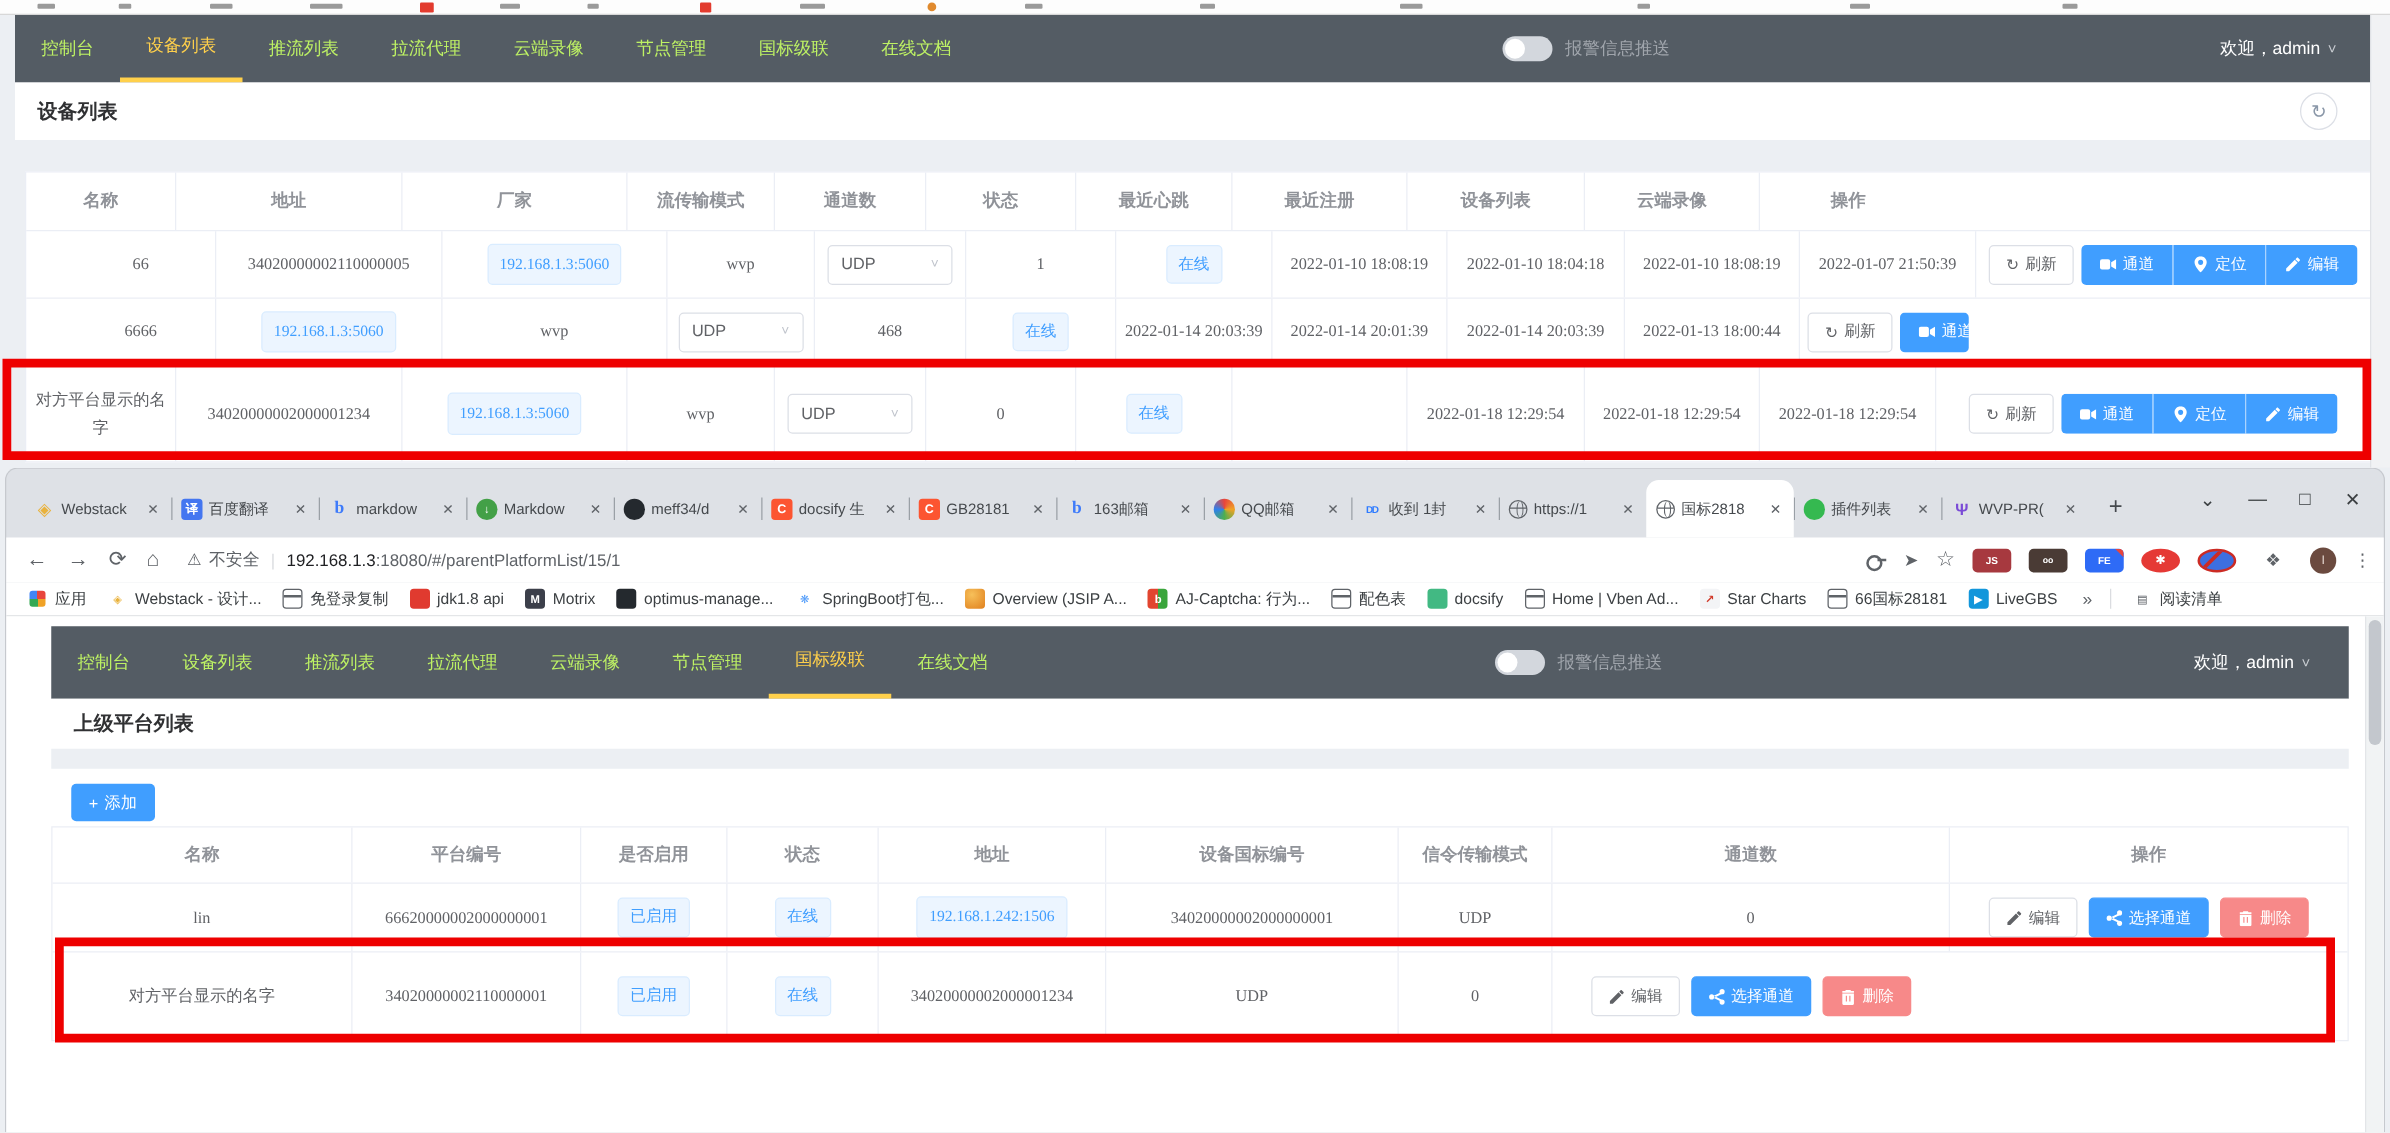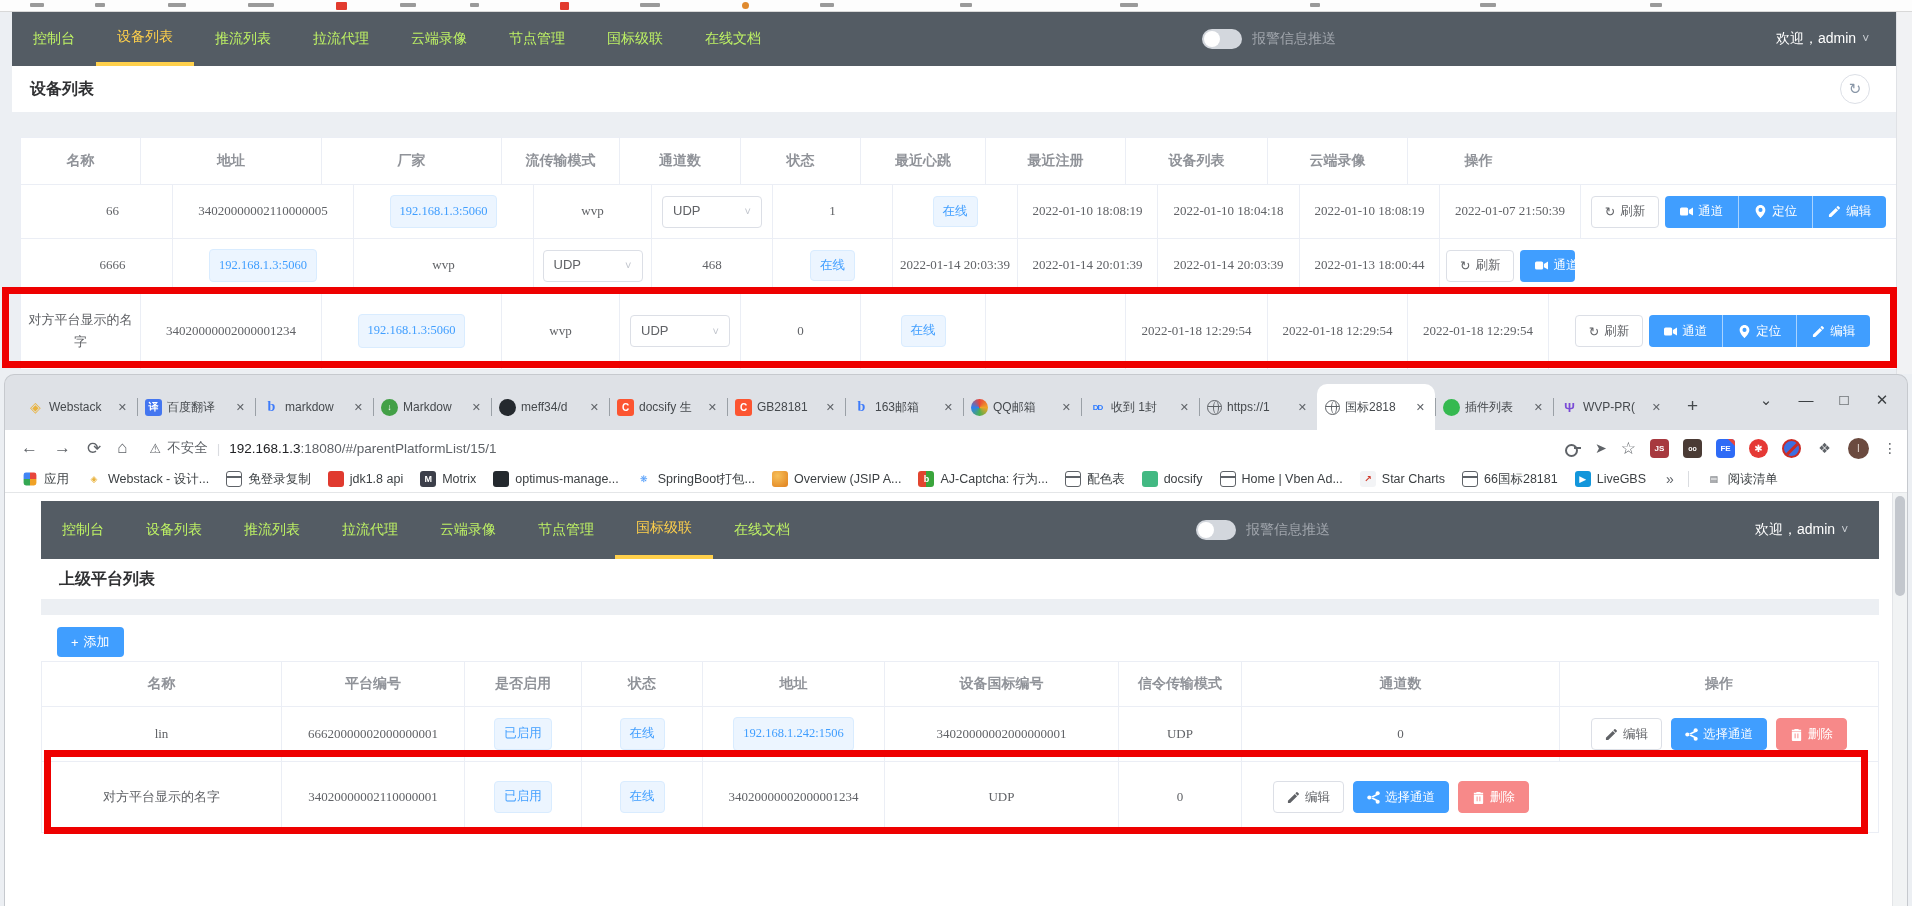--- a/index.html
+++ b/index.html
@@ -96,21 +96,21 @@
   .addr .warn { color:#5f6368; font-size:13px; margin-right:6px; }
   .addr .sec { color:#5f6368; margin-right:9px; }
   .addr .bar { color:#dadce0; margin-right:9px; }
   .addr .host { color:#202124; }
   .addr .rest { color:#5f6368; }
   .tb-right { position:absolute; right:0; top:0; height:36px; display:flex; align-items:center; }
   .tb-right > * { margin-right:14px; }
   .ico-key { width:16px; height:10px; position:relative; }
   .ico-key::before { content:""; position:absolute; left:0; top:1px; width:9px; height:9px; border:2px solid #5f6368; border-radius:50%; }
   .ico-key::after { content:""; position:absolute; left:9px; top:4px; width:7px; height:2px; background:#5f6368; }
-  .ext { width:19px; height:19px; border-radius:4px; display:flex; align-items:center; justify-content:center; color:#fff; font-size:8px; font-weight:bold; cursor:pointer; }
+  .ext { width:31px; height:19px; border-radius:4px; display:flex; align-items:center; justify-content:center; color:#fff; font-size:8px; font-weight:bold; cursor:pointer; }
   .ext-js { background:#a7393f; }
   .ext-mask { background:#4a3b35; font-size:7px; letter-spacing:0; }
   .ext-fe { background:#2e6bf6; position:relative; }
   .ext-fe::after { content:""; position:absolute; right:0; top:0; border-top:7px solid #e8453c; border-left:7px solid transparent; border-radius:0 4px 0 0; }
   .ext-hand { background:#e53935; border-radius:50%; font-size:10px; }
   .ext-blocked { border-radius:50%; border:2.5px solid #cc2b24; background:#3d6fe0; position:relative; overflow:hidden; }
   .ext-blocked::after { content:""; position:absolute; left:-2px; top:6px; width:22px; height:3px; background:#cc2b24; transform:rotate(-45deg); }
   .ext-puzzle { color:#5f6368; font-size:14px; }
   .avatar { width:21px; height:21px; border-radius:50%; background:#6b4a3f; color:#e4d6cf; font-size:10px; display:flex; align-items:center; justify-content:center; cursor:pointer; }
   .kebab { color:#5f6368; font-size:14px; letter-spacing:0; cursor:pointer; margin-right:10px; }

